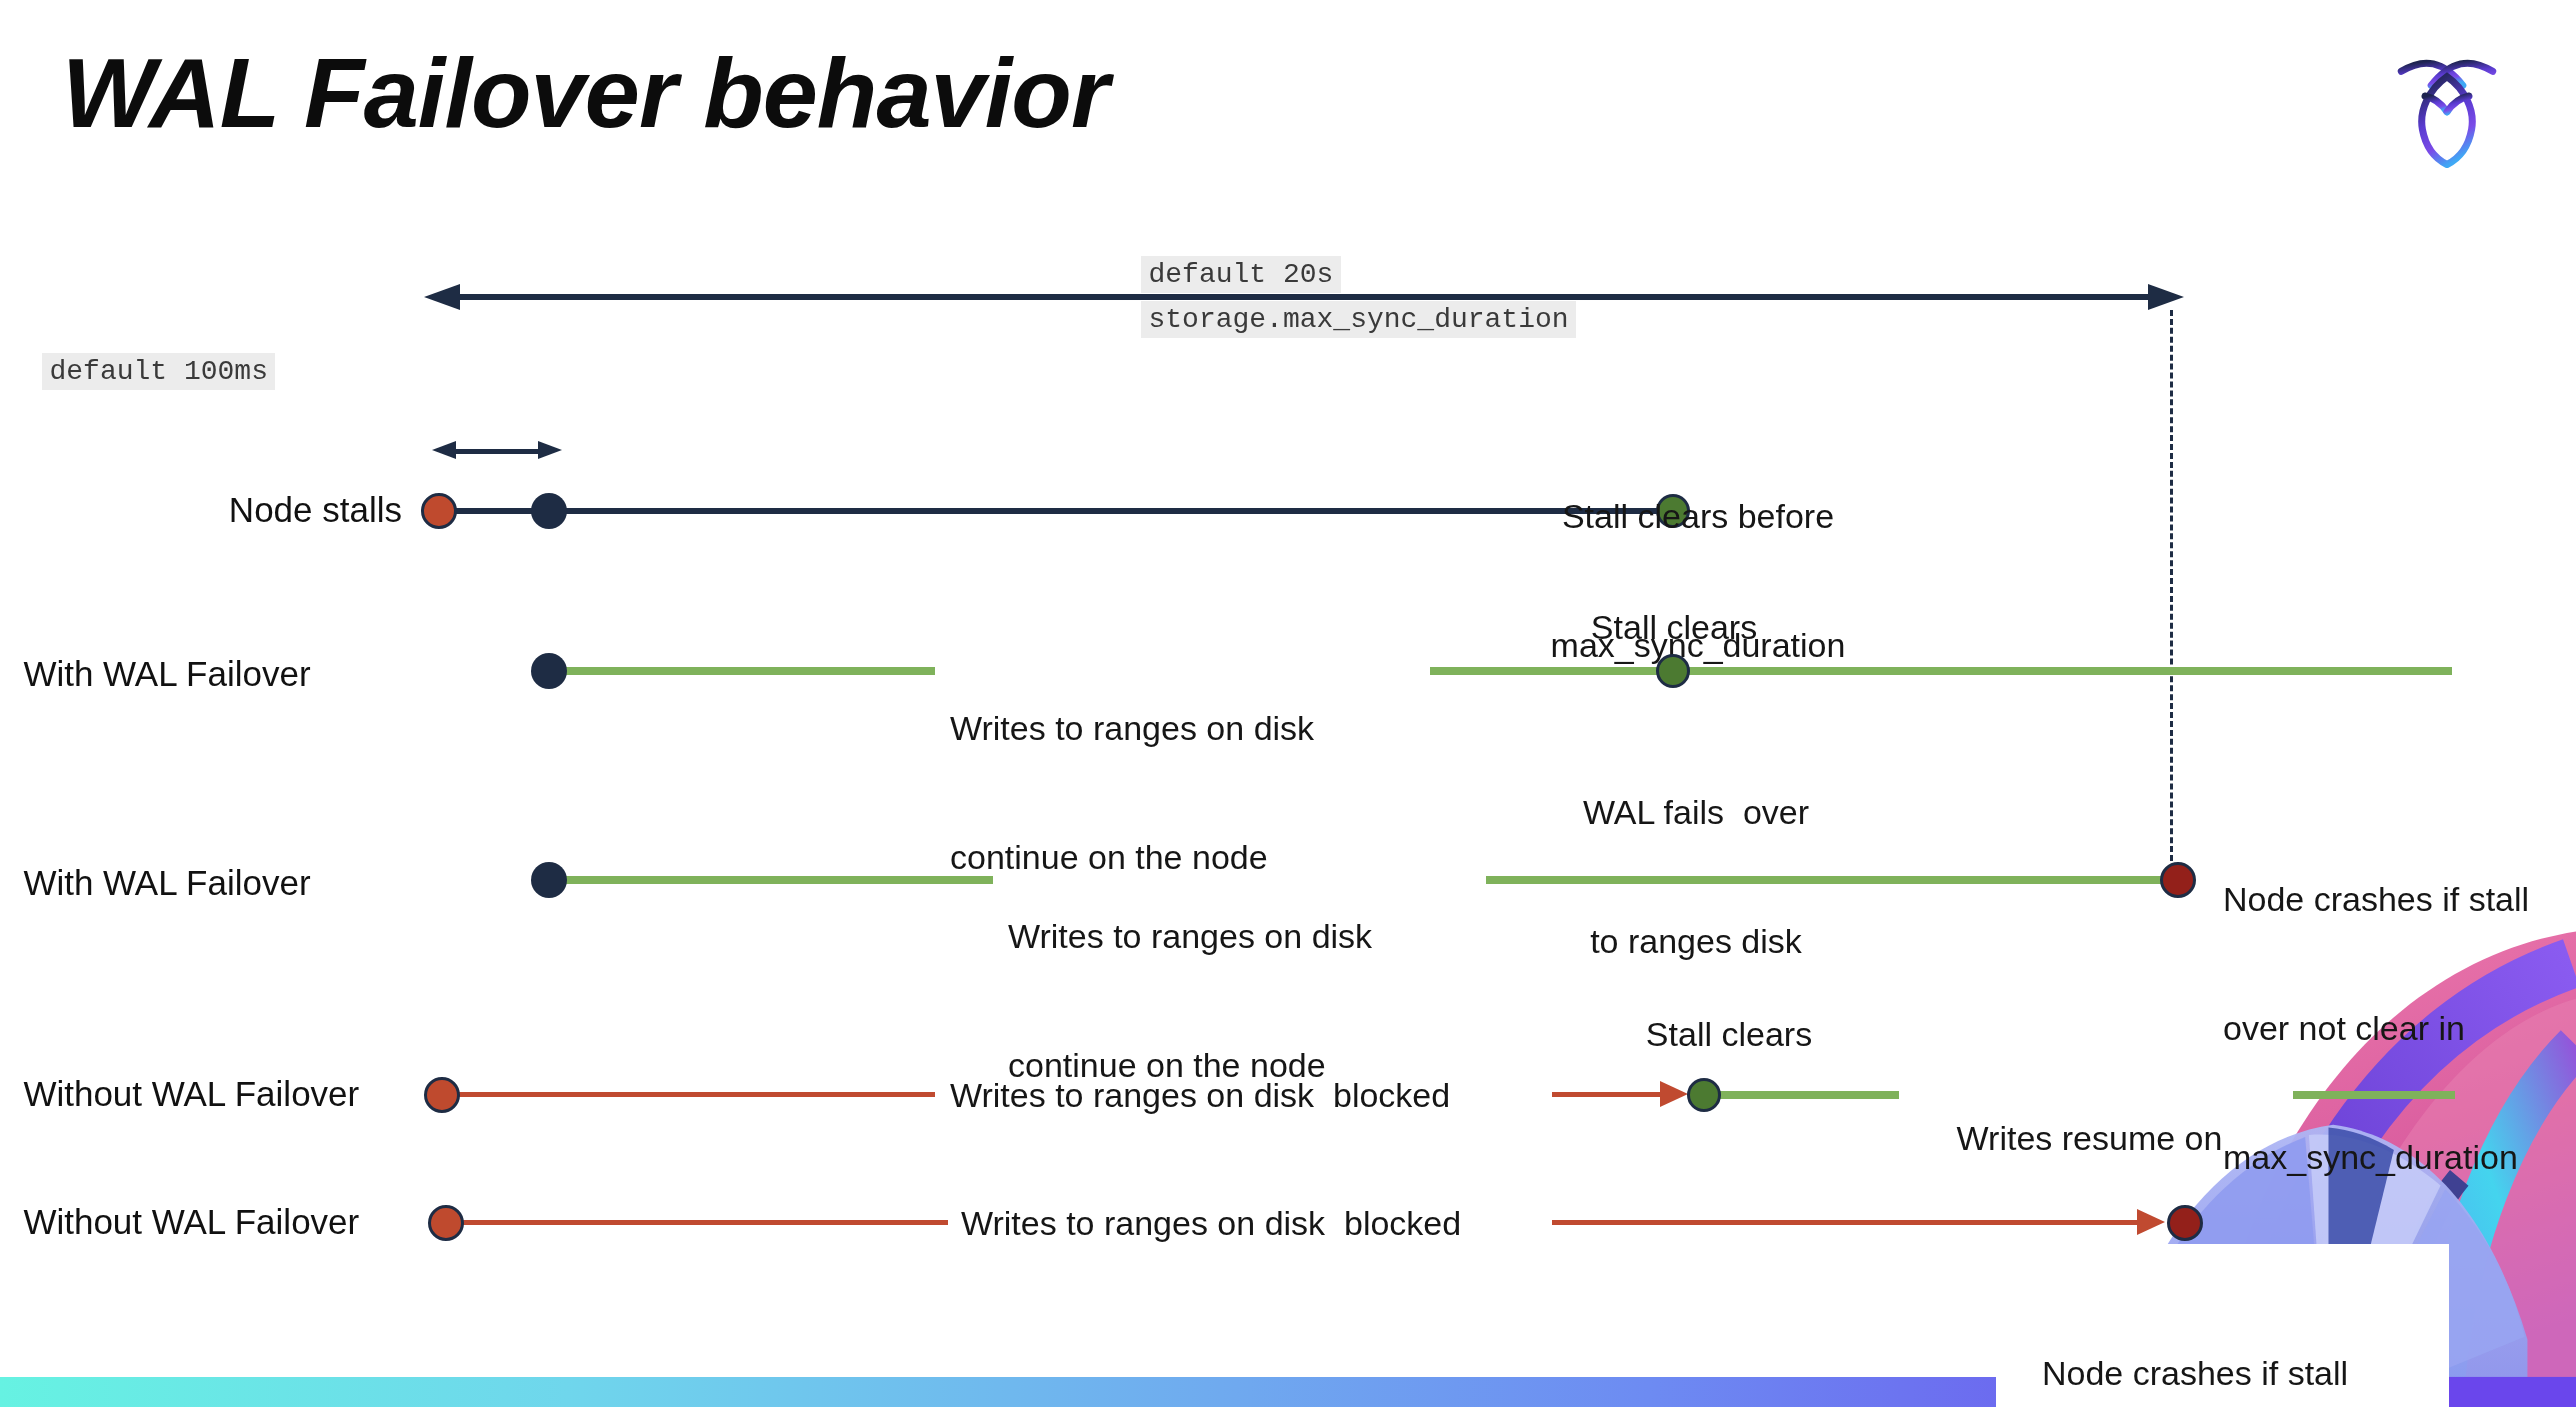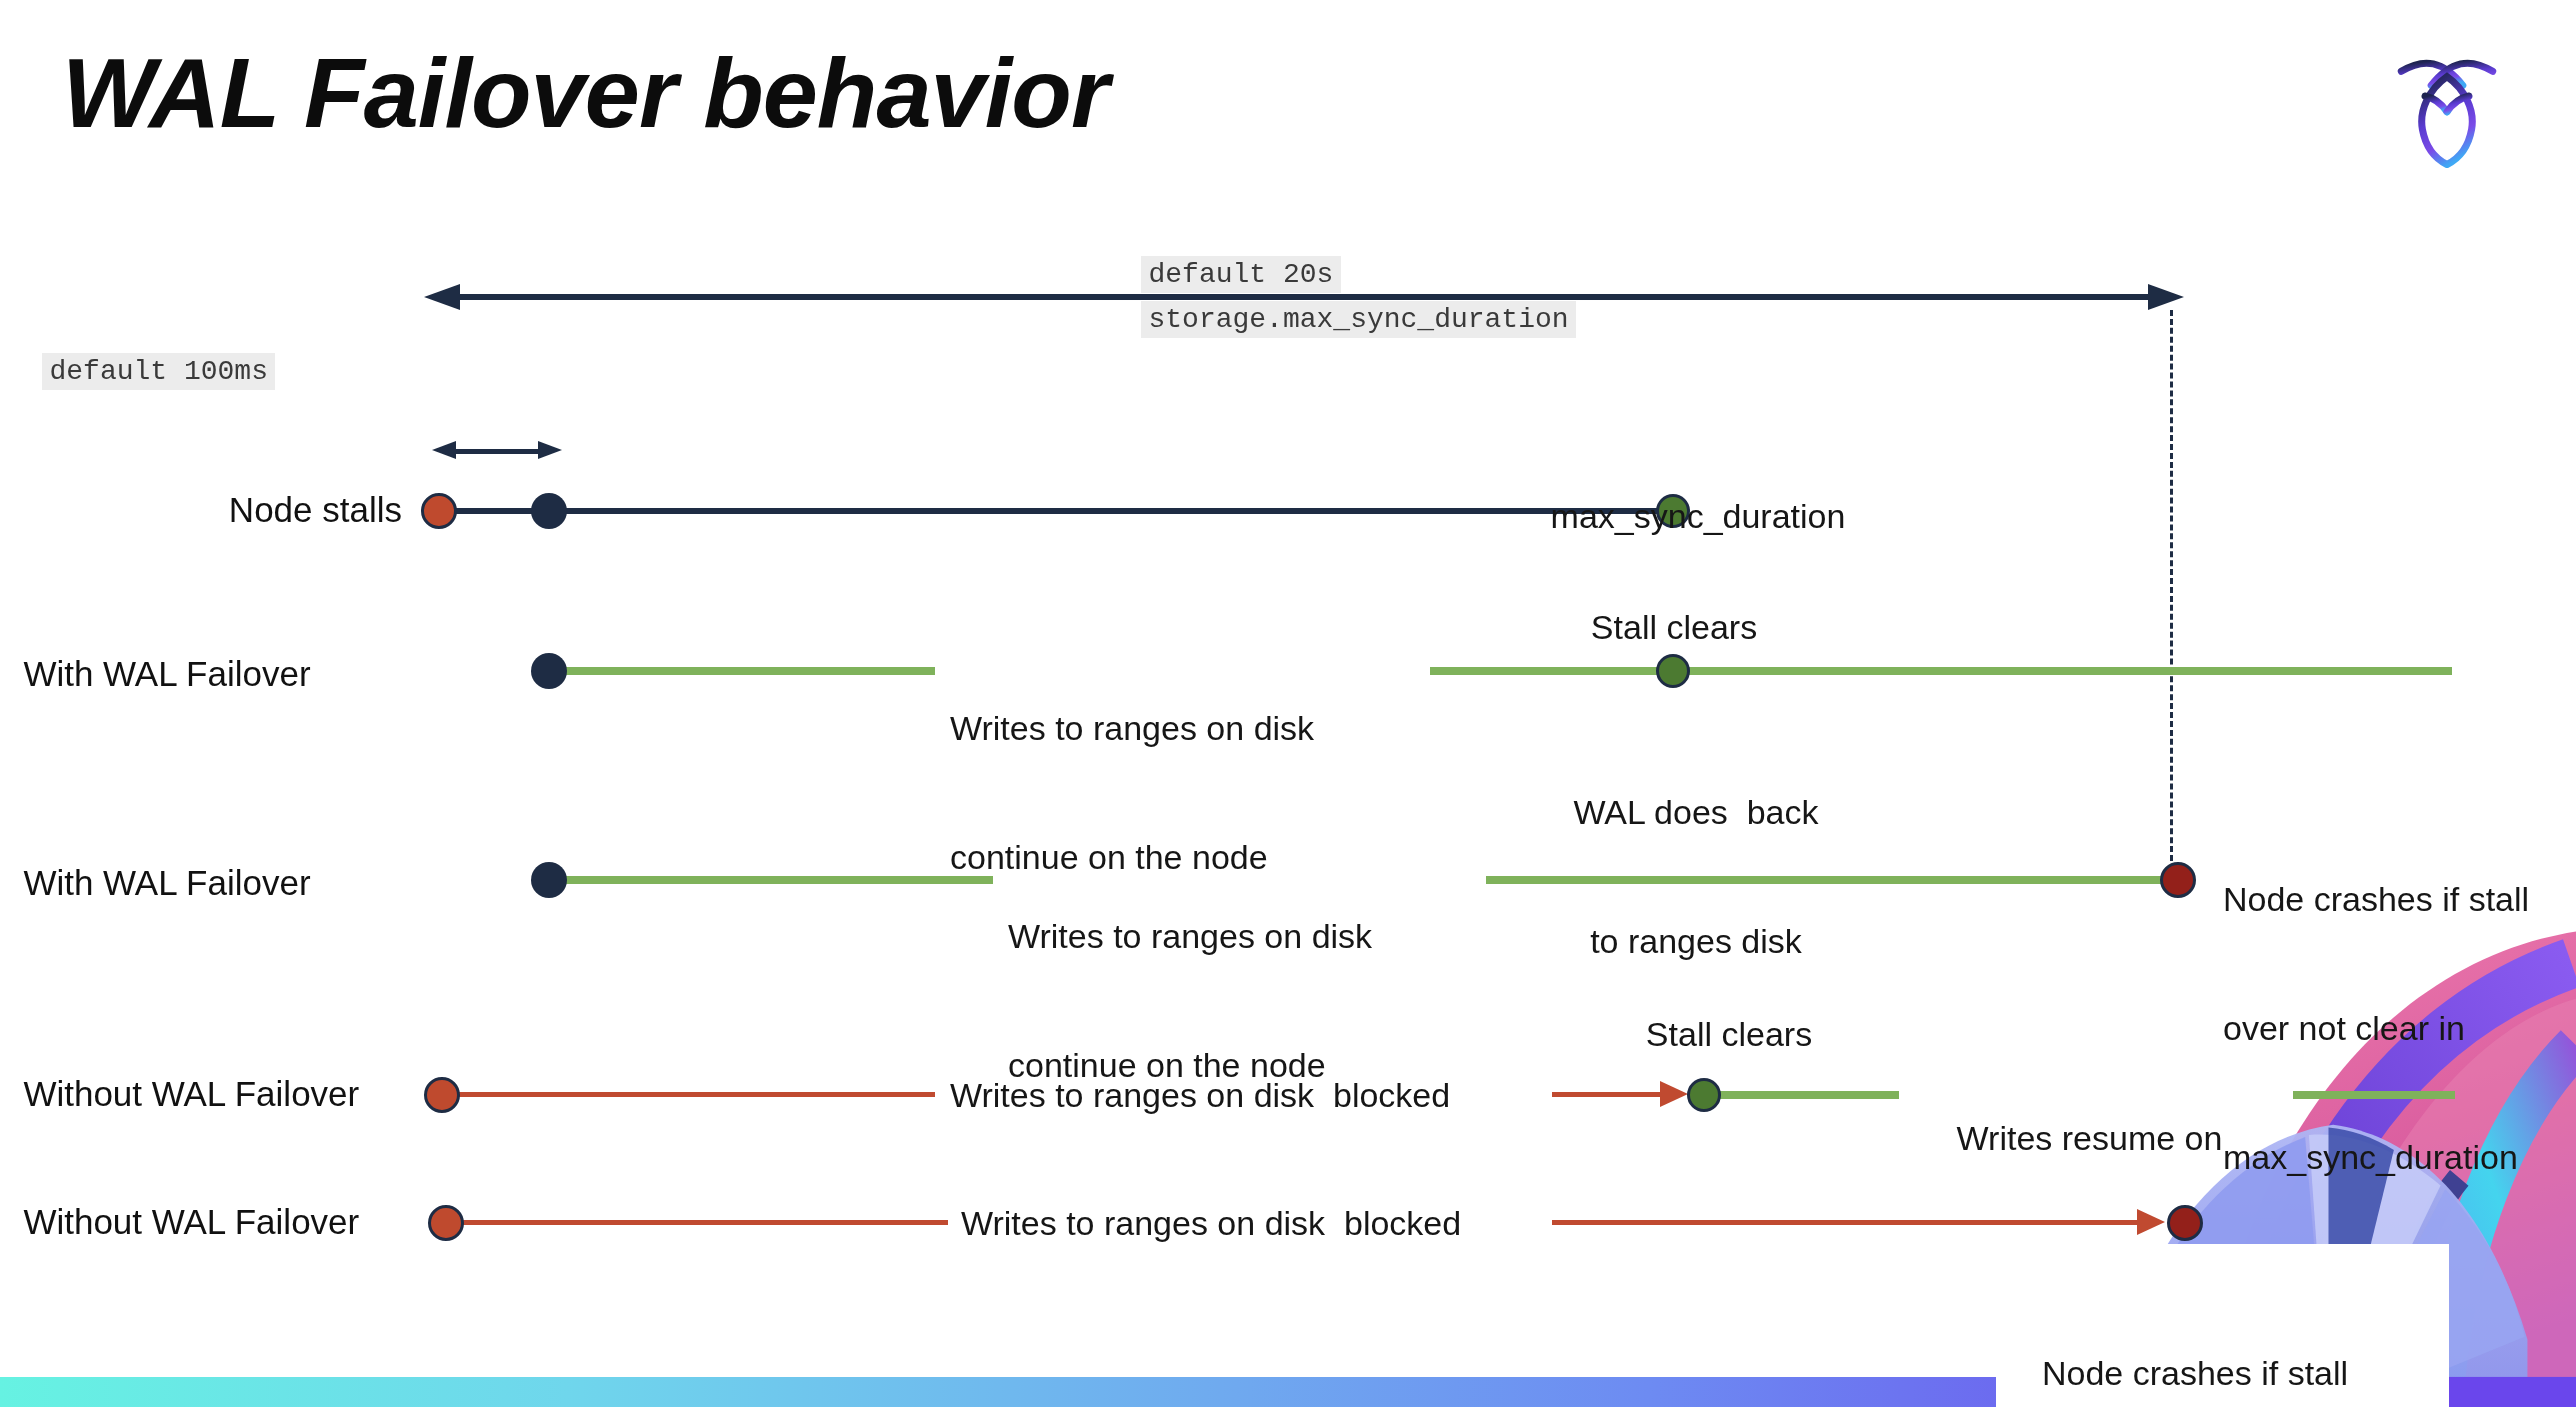--- a/index.html
+++ b/index.html
@@ -105,35 +105,36 @@
   <div class="tri z3" style="left:538px;top:441px;border-top:9.3px solid transparent;border-bottom:9.3px solid transparent;border-left:24px solid #1E2C44"></div>
 
   <div class="dashed-v z3" style="left:2170px;top:310px;height:551px"></div>
 
   <div class="rowlabel right" style="left:131px;top:488px;width:271px">Node stalls</div>
   <div class="line navy-line z3" style="left:438px;top:508px;width:1235px"></div>
   <div class="dot dot-red z3" style="left:421px;top:493px"></div>
   <div class="dot dot-navy z3" style="left:531px;top:493px"></div>
   <div class="dot dot-green z3" style="left:1656px;top:494px"></div>
   <div class="ann center z3" style="left:1511px;top:409px;width:374px">
+    <span style="display:block">Stall clears before</span>
     <span style="display:block">max_sync_duration</span>
   </div>
 
   <div class="rowlabel" style="left:23.4px;top:652px">With WAL Failover</div>
   <div class="line green-line z3" style="left:549px;top:667px;width:386px"></div>
   <div class="line green-line z3" style="left:1430px;top:667px;width:1022px"></div>
   <div class="dot dot-navy z3" style="left:531px;top:653px"></div>
   <div class="dot dot-green z3" style="left:1656px;top:654px"></div>
   <div class="ann z3" style="left:950px;top:621px">
     <span style="display:block">Writes to ranges on disk</span>
     <span style="display:block">continue on the node</span>
   </div>
   <div class="ann center z3" style="left:1534px;top:606px;width:280px">Stall clears</div>
   <div class="ann center z3" style="left:1509px;top:705px;width:374px">
-    <span style="display:block">WAL does  back</span>
+    <span style="display:block">WAL fails  over</span>
     <span style="display:block">to ranges disk</span>
   </div>
 
   <div class="rowlabel" style="left:23.4px;top:861px">With WAL Failover</div>
   <div class="line green-line z3" style="left:549px;top:876px;width:444px"></div>
   <div class="line green-line z3" style="left:1486px;top:876px;width:692px"></div>
   <div class="dot dot-navy z3" style="left:531px;top:862px"></div>
   <div class="dot dot-crash z3" style="left:2160px;top:862px"></div>
   <div class="ann z3" style="left:1008px;top:829px">
     <span style="display:block">Writes to ranges on disk</span>

